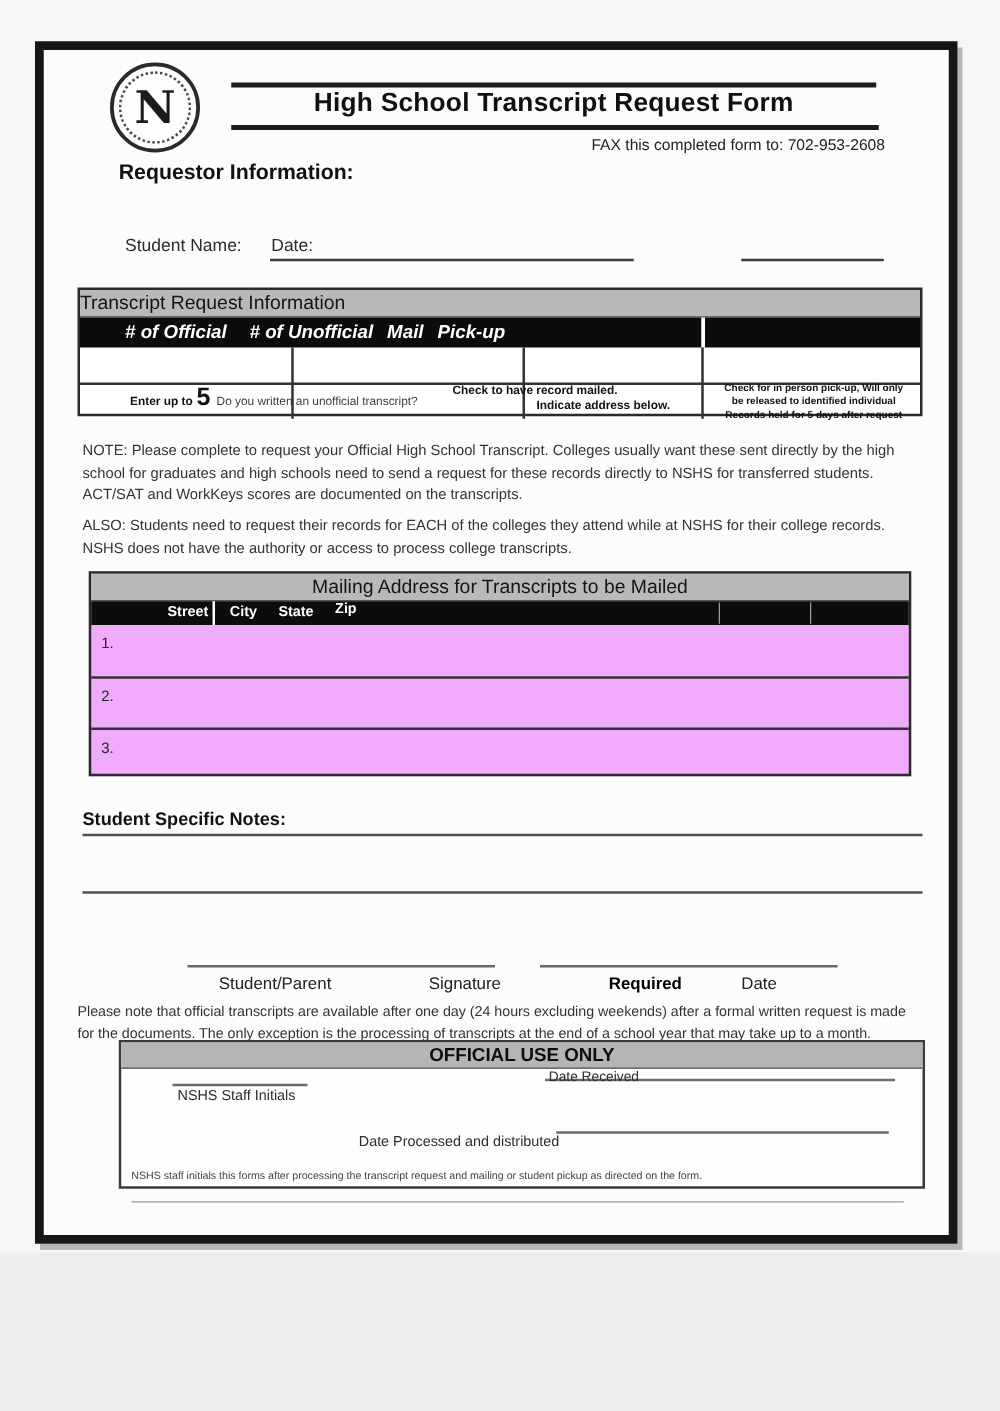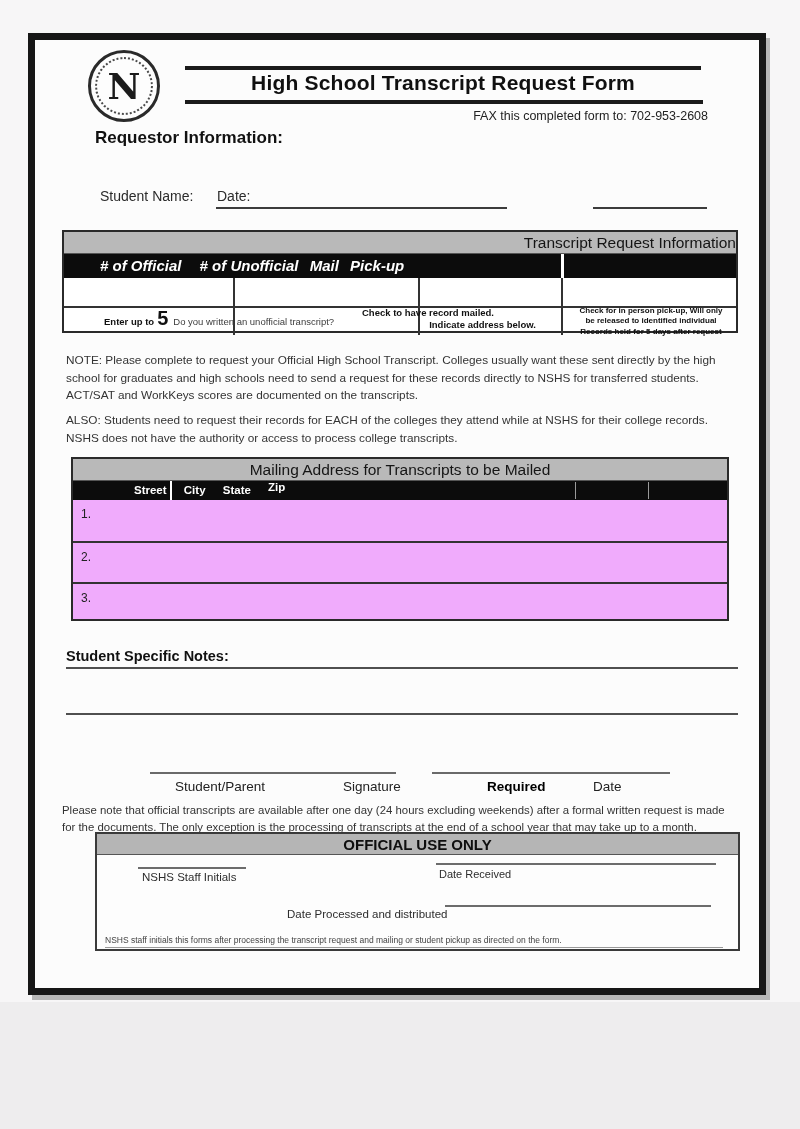--- a/index.html
+++ b/index.html
@@ -34,21 +34,21 @@
   .student-name{left:65px;top:148px;font-size:14px;}
   .date-label{left:182px;top:148px;font-size:14px;}
   .fill-line{background:#3c3c3c;height:2px;}
   .line-date{left:181px;top:167px;width:291px;}
   .line-date2{left:558px;top:167px;width:114px;}
 
   
   .t1{left:27px;top:190px;width:676px;height:103px;box-sizing:border-box;border:2px solid #2a2a2a;background:#fff;}
   .t1 > *{position:absolute;box-sizing:border-box;}
   .t1-title{left:0;top:0;width:100%;height:22px;background:#b9b9b9;border-bottom:1px solid #555;
-            text-align:right;font-size:15.5px;color:#151515;line-height:22px;}
+            text-align:left;font-size:15.5px;color:#151515;line-height:22px;}
   .t1-black{left:0;top:22px;width:100%;height:24px;background:#0c0c0c;color:#fff;font-weight:bold;
             font-size:15px;line-height:24px;padding-left:36px;font-style:italic;}
   .t1-black .c0{margin-right:14px;} .t1-black .c1{margin-right:7px;} .t1-black .c2{margin-right:7px;}
   .t1-bdiv{left:497px;top:22px;width:3px;height:24px;background:#fff;}
   .t1-v{top:46px;width:2px;height:57px;background:#333;}
   .v1{left:169px;} .v2{left:354px;} .v3{left:497px;}
   .t1-hr{left:0;top:74px;width:100%;height:2px;background:#333;}
   .enter-block{left:40px;top:76px;width:330px;display:flex;align-items:baseline;white-space:nowrap;}
   .enter-lbl{font-weight:bold;font-size:9.5px;color:#111;}
   .enter-num{font-weight:bold;font-size:20px;color:#111;margin:0 5px 0 3px;line-height:1;}
@@ -94,23 +94,23 @@
   .obox{left:60px;top:792px;width:645px;height:119px;box-sizing:border-box;border:2px solid #3a3a3a;background:#fdfdfd;}
   .obox > *{position:absolute;box-sizing:border-box;}
   .o-title{left:0;top:0;width:100%;height:21px;background:#b5b5b5;border-bottom:1px solid #555;
            text-align:center;font-weight:bold;font-size:15px;color:#0e0e0e;line-height:21px;}
   .o-line{height:2px;background:#6c6c6c;}
   .ol-staff{left:41px;top:33px;width:108px;}
   .ol-recv{left:339px;top:29px;width:280px;}
   .ol-proc{left:348px;top:71px;width:266px;}
   .o-lbl{font-size:11.5px;color:#2d2d2d;}
   .staff-lbl{left:45px;top:37px;}
-  .recv-lbl{left:342px;top:34px;font-size:11px;}
+  .recv-lbl{left:342px;top:22px;font-size:11px;}
   .proc-lbl{left:190px;top:74px;}
-  .o-fine{left:8px;top:101px;width:618px;font-size:8.5px;color:#444;border-bottom:1px solid #999;padding-bottom:2px;}
+  .o-fine{left:8px;top:101px;width:618px;font-size:8.5px;color:#444;border-bottom:1px solid #999;padding-bottom:16px;}
 </style>
 </head>
 <body>
 
 <div class="bottom-band"></div>
 
 <div class="sheet">
 
   <div class="logo">
     <span class="logo-n">N</span>

